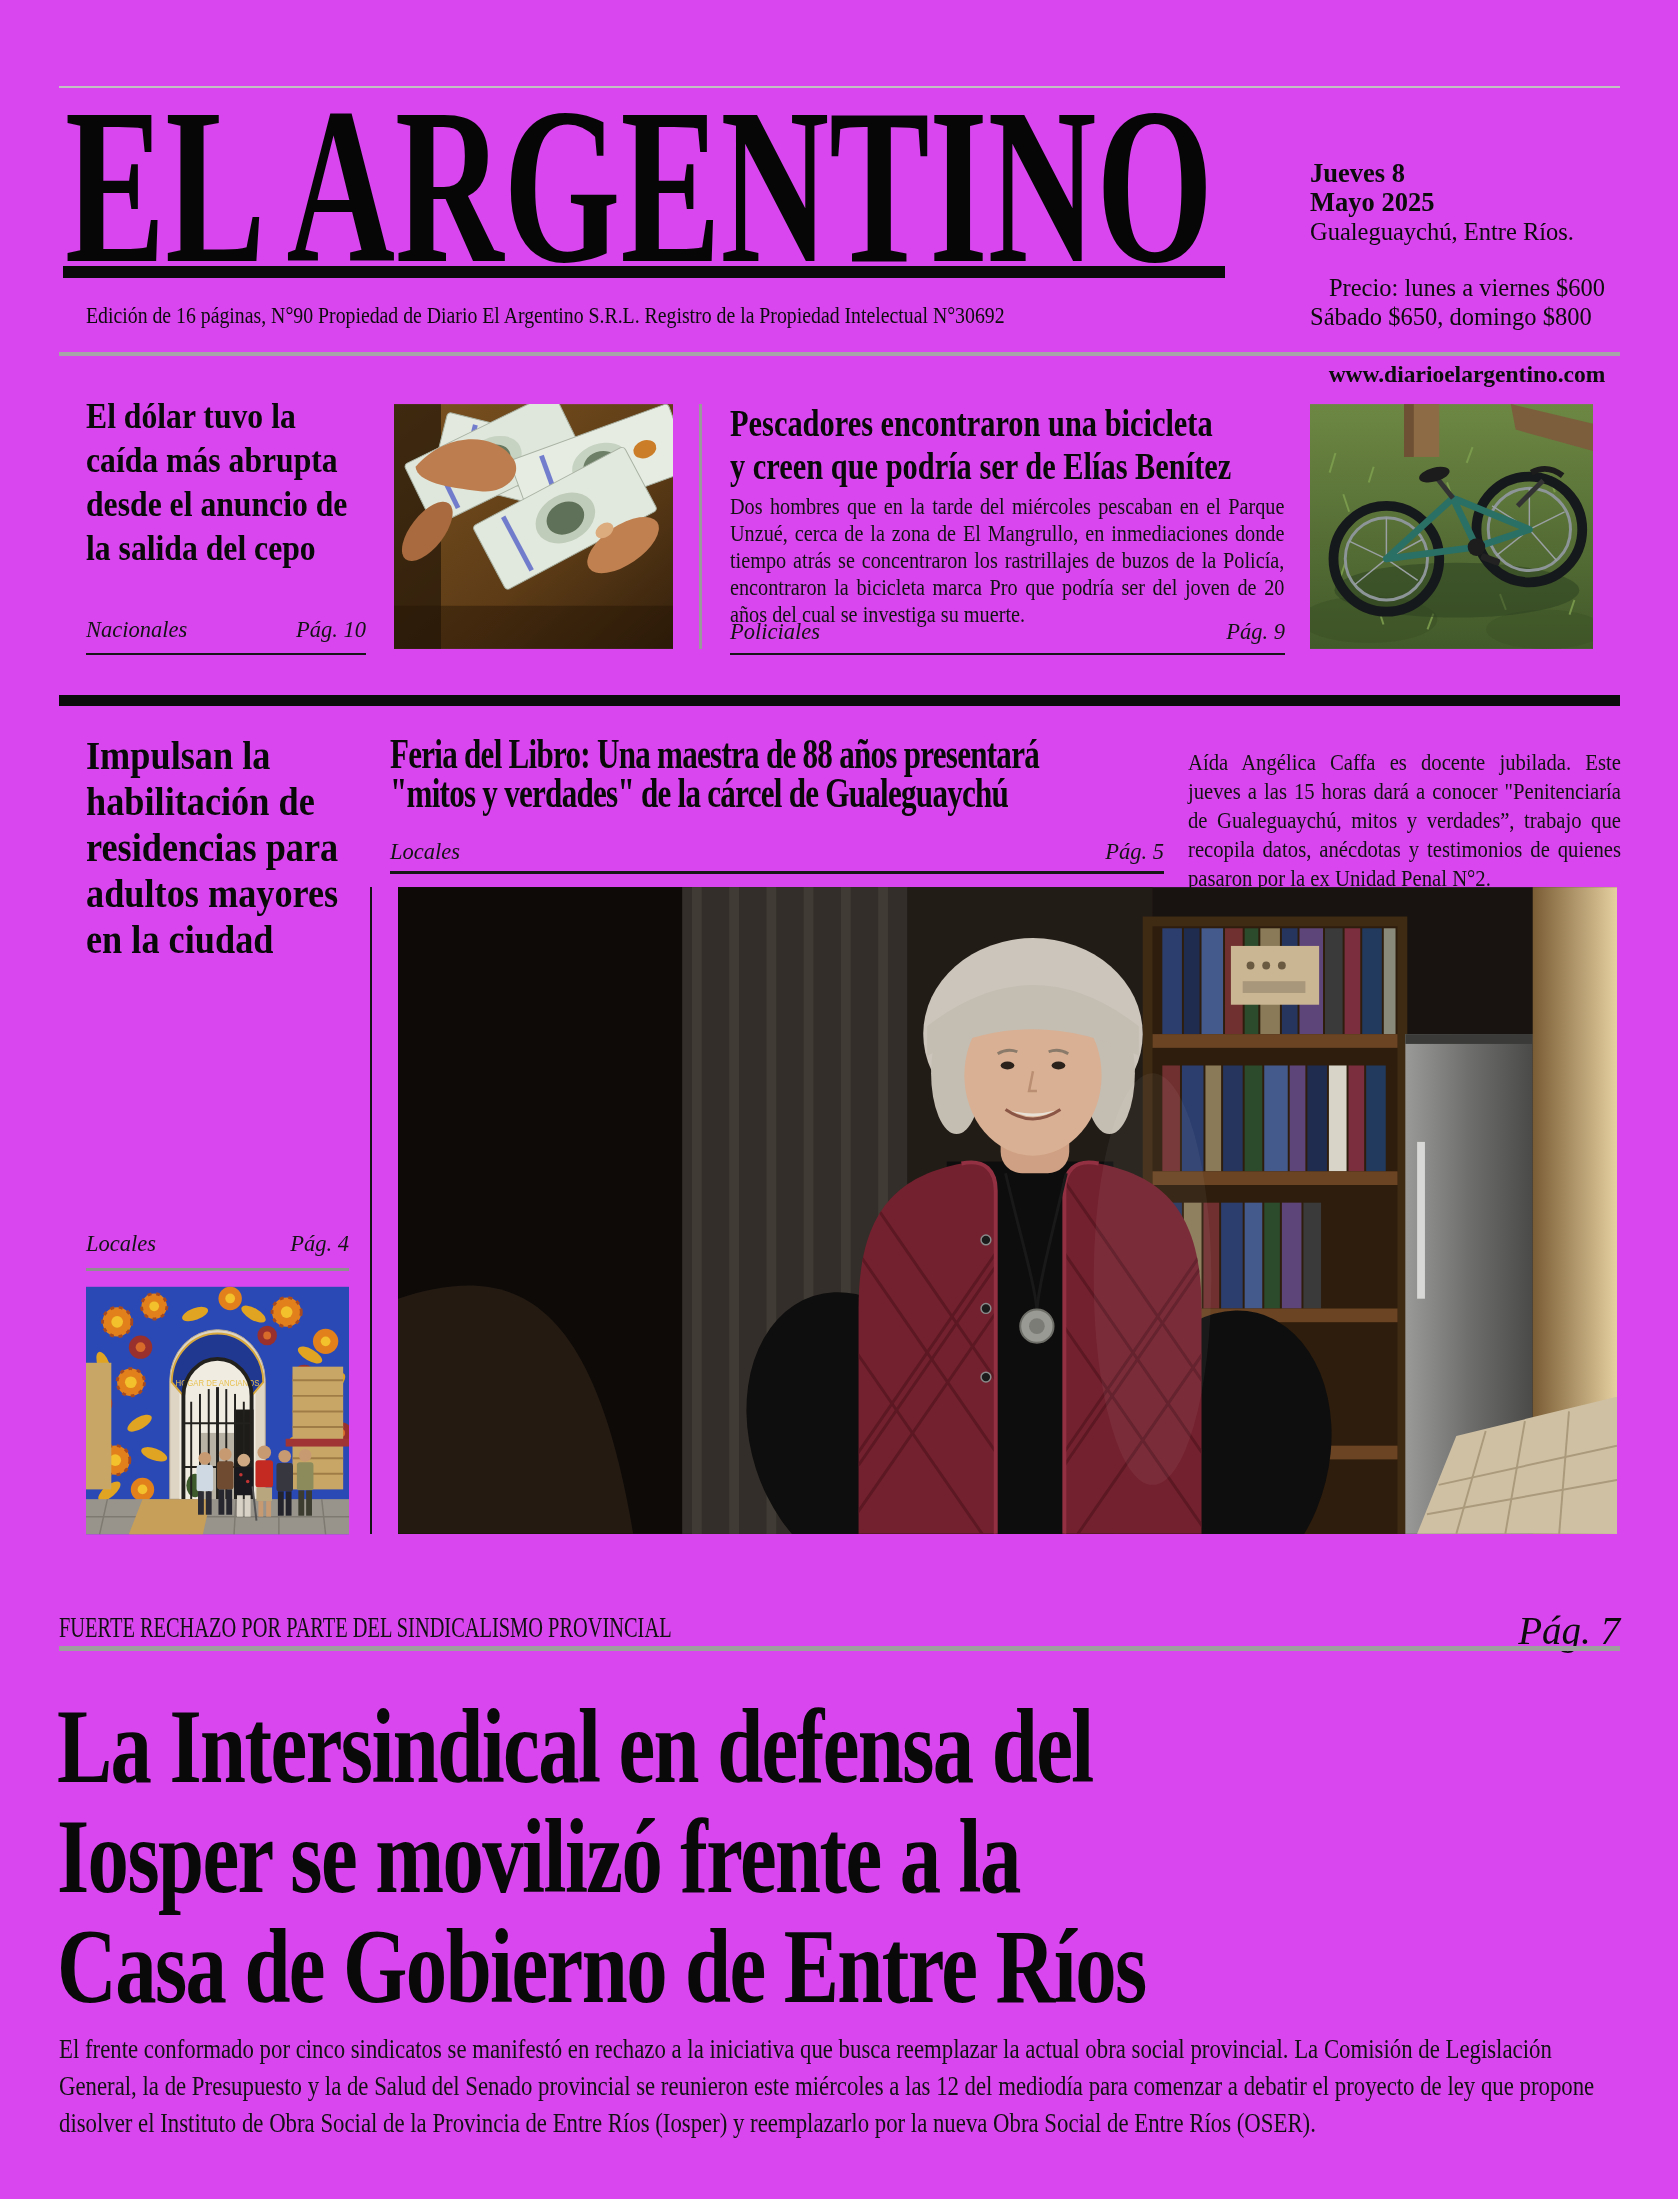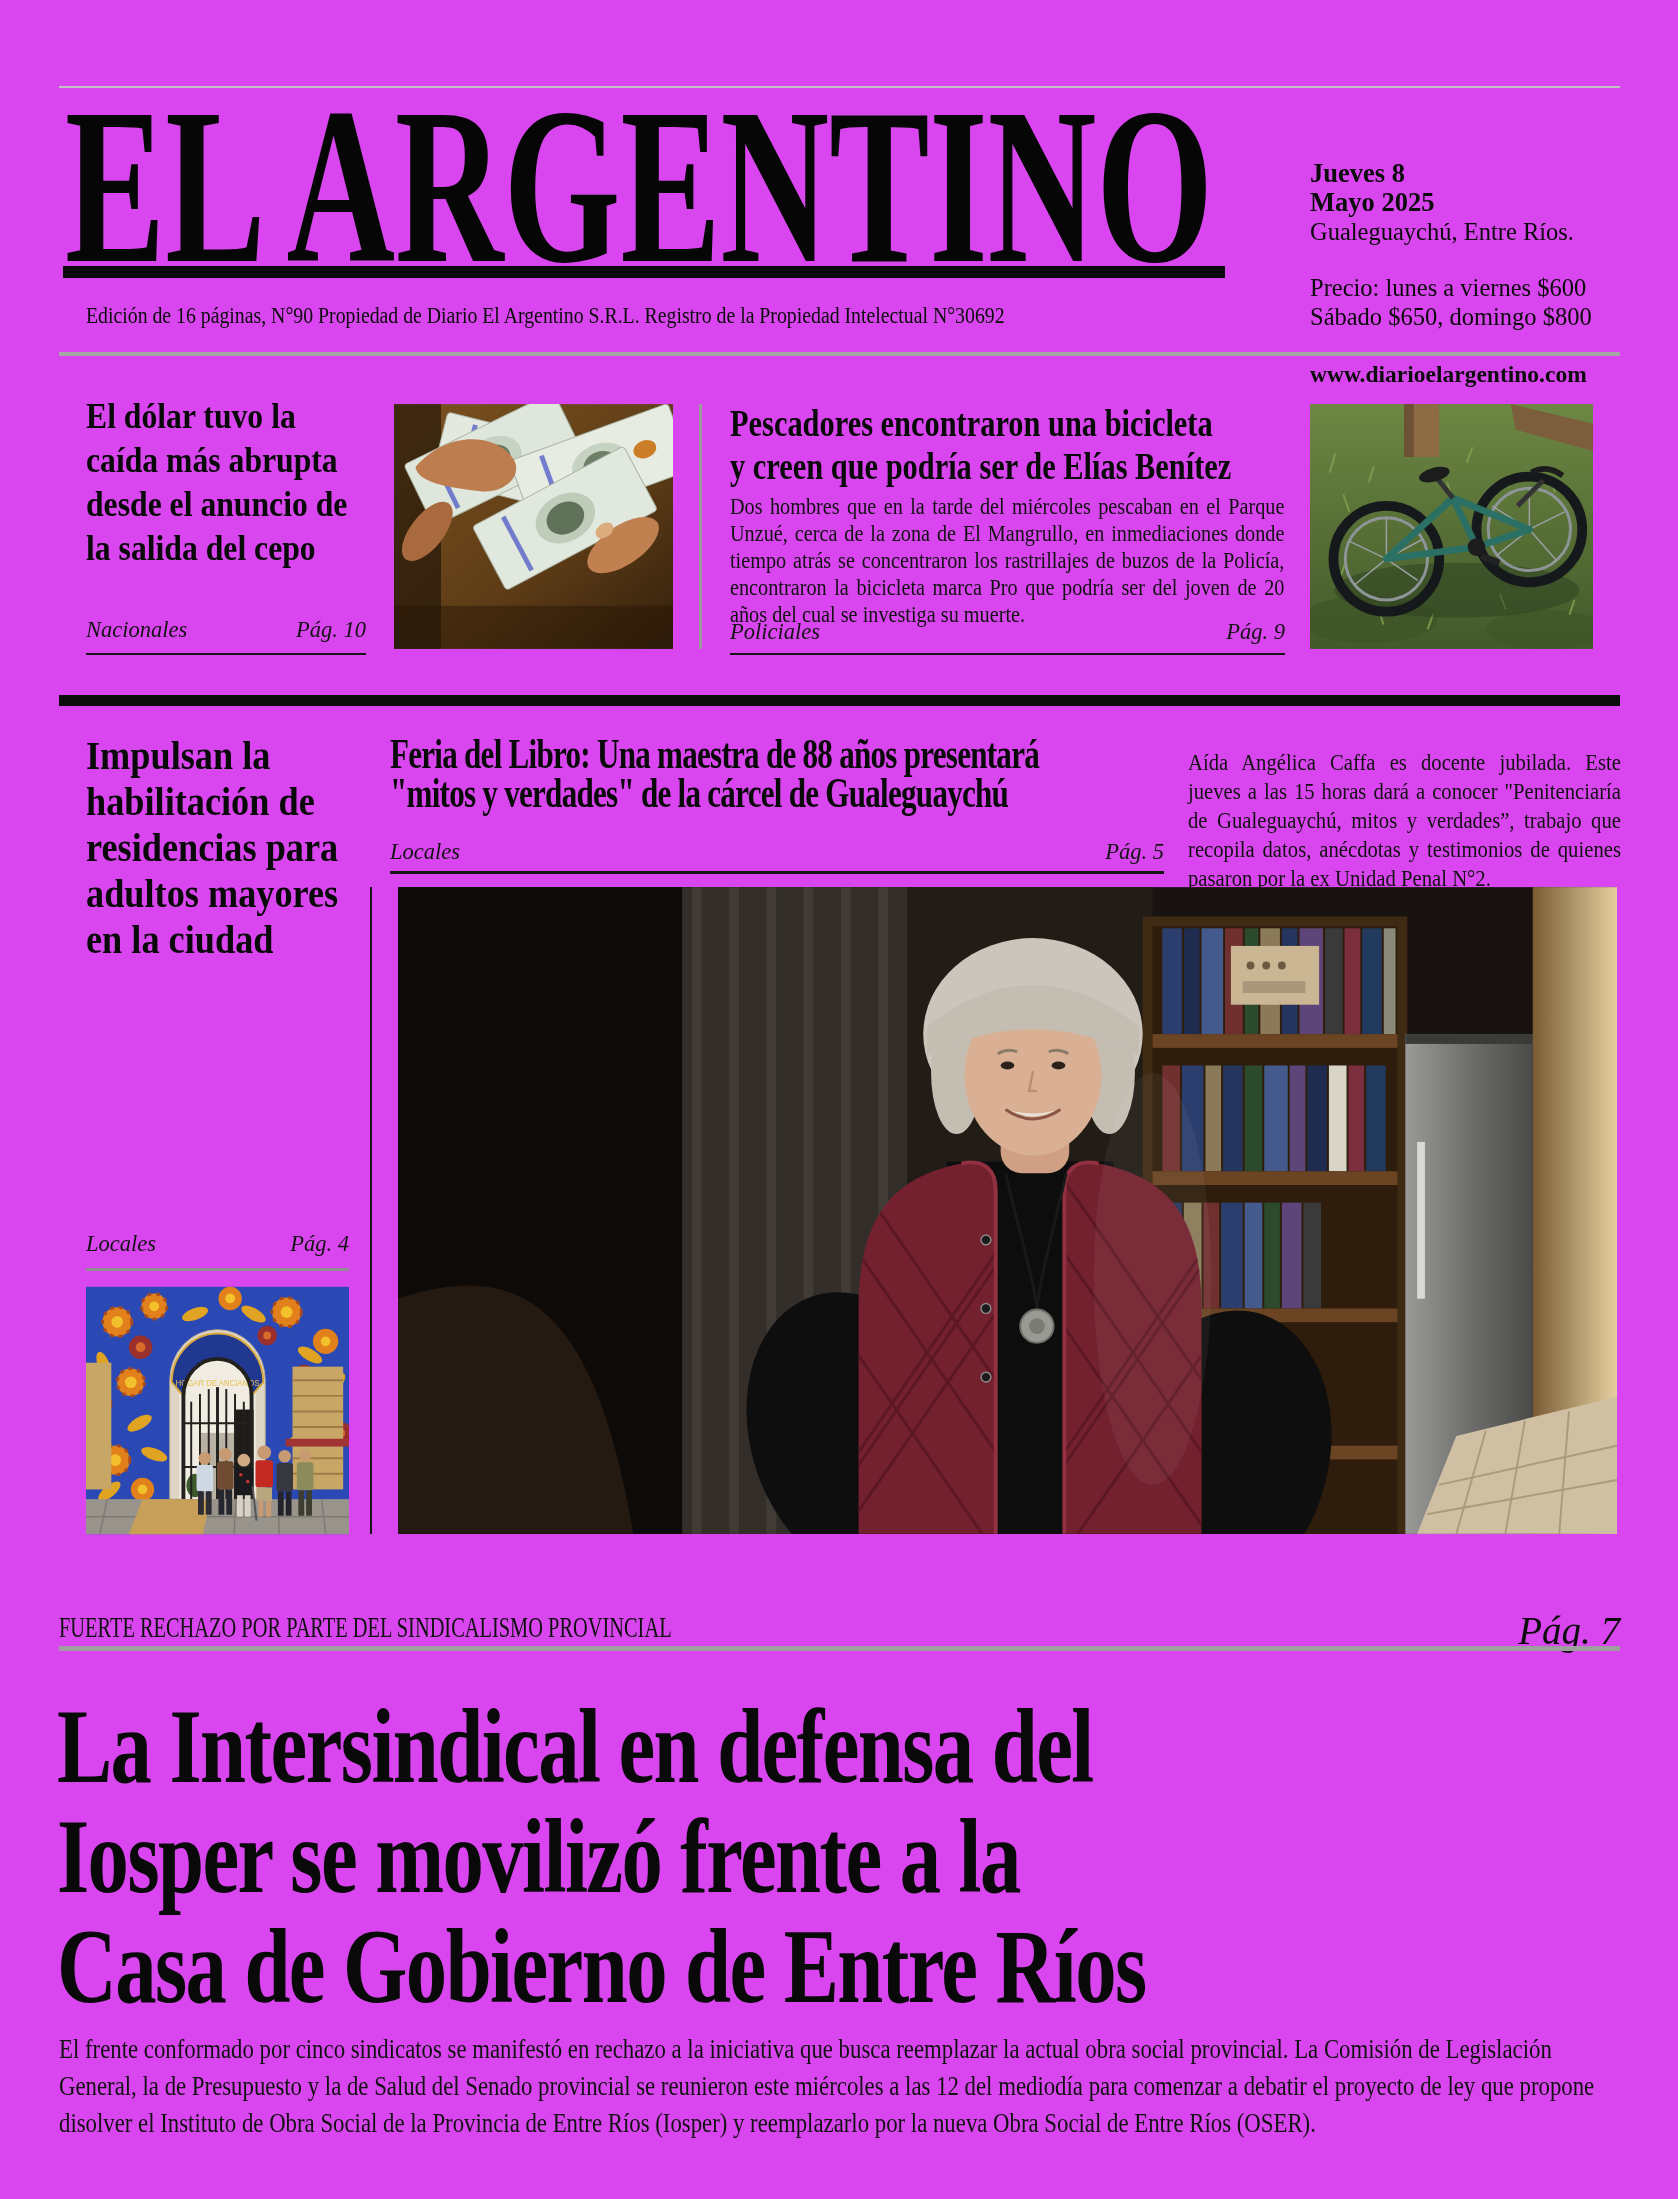--- a/index.html
+++ b/index.html
@@ -28,23 +28,23 @@
     <svg width="1161" height="172" viewBox="0 0 1185 175">
       <text x="0" y="168" font-family="Liberation Serif, serif" font-weight="bold" font-size="228" fill="#060606" textLength="1172" lengthAdjust="spacingAndGlyphs">EL ARGENTINO</text>
     </svg>
   </div>
   <div class="rule logo-underline" style="left:63px;top:266px;width:1162px;height:11.8px;"></div>
 
   <div class="abs" style="left:1310px;top:159px;width:314px;line-height:29px;">
     <div class="nowrap" style="font-weight:bold;font-size:26.5px;">Jueves 8</div>
     <div class="nowrap" style="font-weight:bold;font-size:26.5px;">Mayo 2025</div>
     <div class="nowrap" style="font-size:24.5px;">Gualeguaychú, Entre Ríos.</div>
-    <div class="nowrap" style="font-size:24.5px;margin-top:27.4px;">Precio: lunes a viernes $600</div>
+    <div class="nowrap" style="font-size:24.5px;margin-top:27.4px;text-align:center;">Precio: lunes a viernes $600</div>
     <div class="nowrap" style="font-size:24.5px;">Sábado $650, domingo $800</div>
-    <div class="nowrap" style="font-weight:bold;font-size:23.5px;margin-top:29px;">www.diarioelargentino.com</div>
+    <div class="nowrap" style="font-weight:bold;font-size:23.5px;margin-top:29px;text-align:center;">www.diarioelargentino.com</div>
   </div>
 
   <div class="abs" style="left:86px;top:303px;">
     <span class="cx nowrap" style="transform:scaleX(.86);font-size:23px;">Edición de 16 páginas, N°90 Propiedad de Diario El Argentino S.R.L. Registro de la Propiedad Intelectual N°30692</span>
   </div>
 
   <div class="rule" style="left:59px;top:352px;width:1561px;height:3.9px;background:#a6a6a6;"></div>
 
   <div class="abs" style="left:86px;top:394px;">
     <div class="cx" style="transform:scaleX(.88);">

